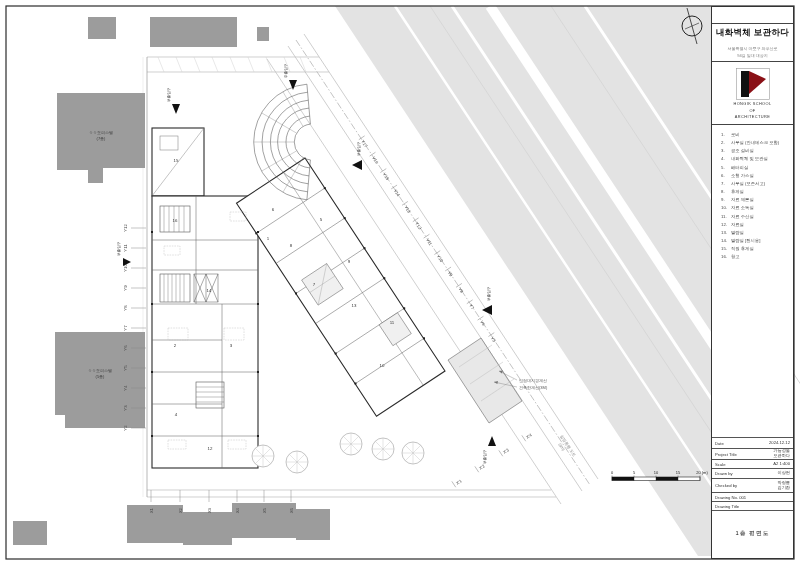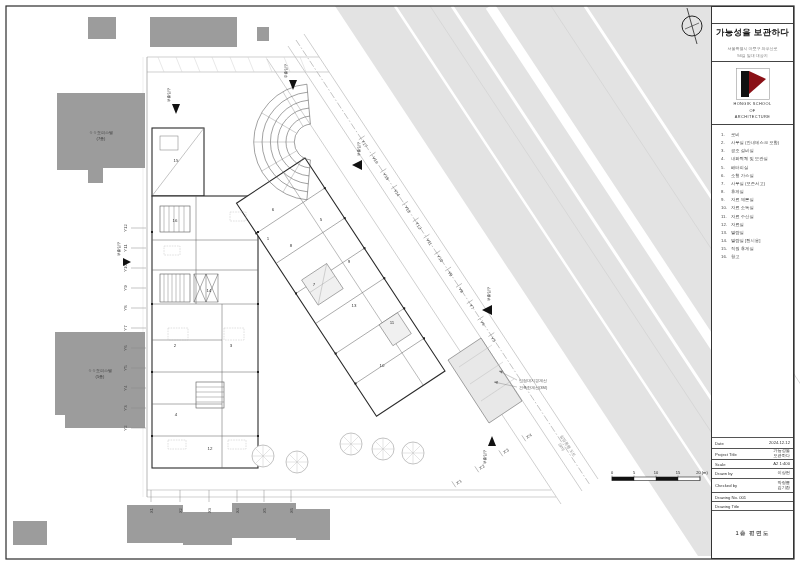--- a/index.html
+++ b/index.html
@@ -435,21 +435,21 @@
     <circle cx="692" cy="26" r="10" stroke-width="1"></circle>
     <line x1="687" y1="8" x2="697" y2="44" stroke-width="0.8"></line>
     <line x1="685" y1="29" x2="699" y2="23" stroke-width="0.6"></line>
   </g>
 
   <rect x="6" y="6" width="788" height="553" fill="none" stroke="#2b2b2b" stroke-width="1.2"></rect>
 </svg>
 
 <div class="sidebar">
   <div class="hline" style="top:16px;"></div>
-  <div class="tb-title">가능성을 보관하다</div>
+  <div class="tb-title">내화벽체 보관하다</div>
   <div class="tb-addr" style="top:39px;">서울특별시 마포구 와우산로</div>
   <div class="tb-addr" style="top:45.5px;">94길 일대 대상지</div>
   <div class="hline" style="top:54px;"></div>
 
   <div class="logo-wrap">
     <svg width="34" height="32" viewBox="0 0 34 32">
       <rect x="0.5" y="0.5" width="33" height="31" fill="#ffffff" stroke="#999" stroke-width="0.6"></rect>
       <rect x="5" y="3" width="8" height="26" fill="#111111"></rect>
       <polygon points="13,3 13,26 30,11" fill="#8a1016"></polygon>
     </svg>

